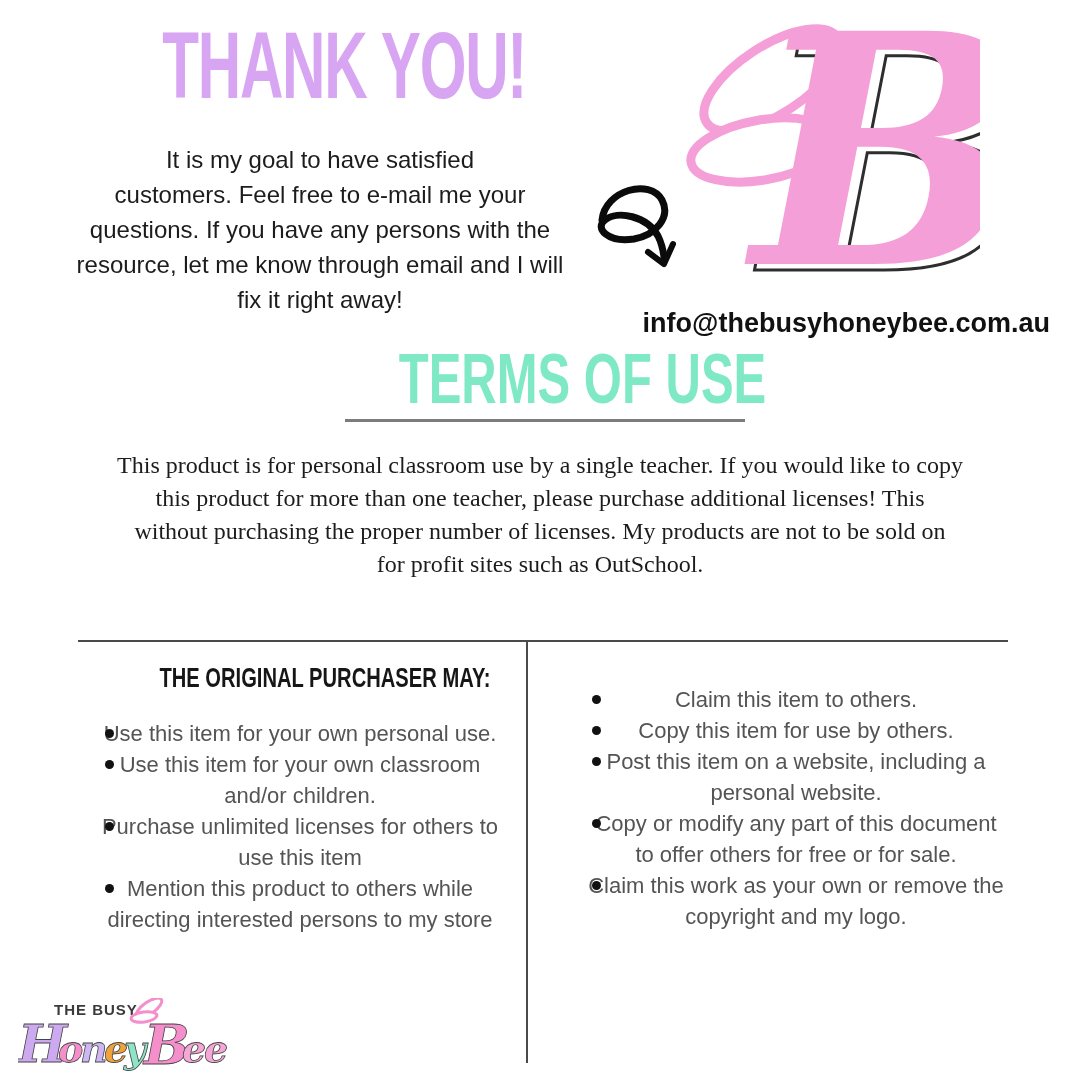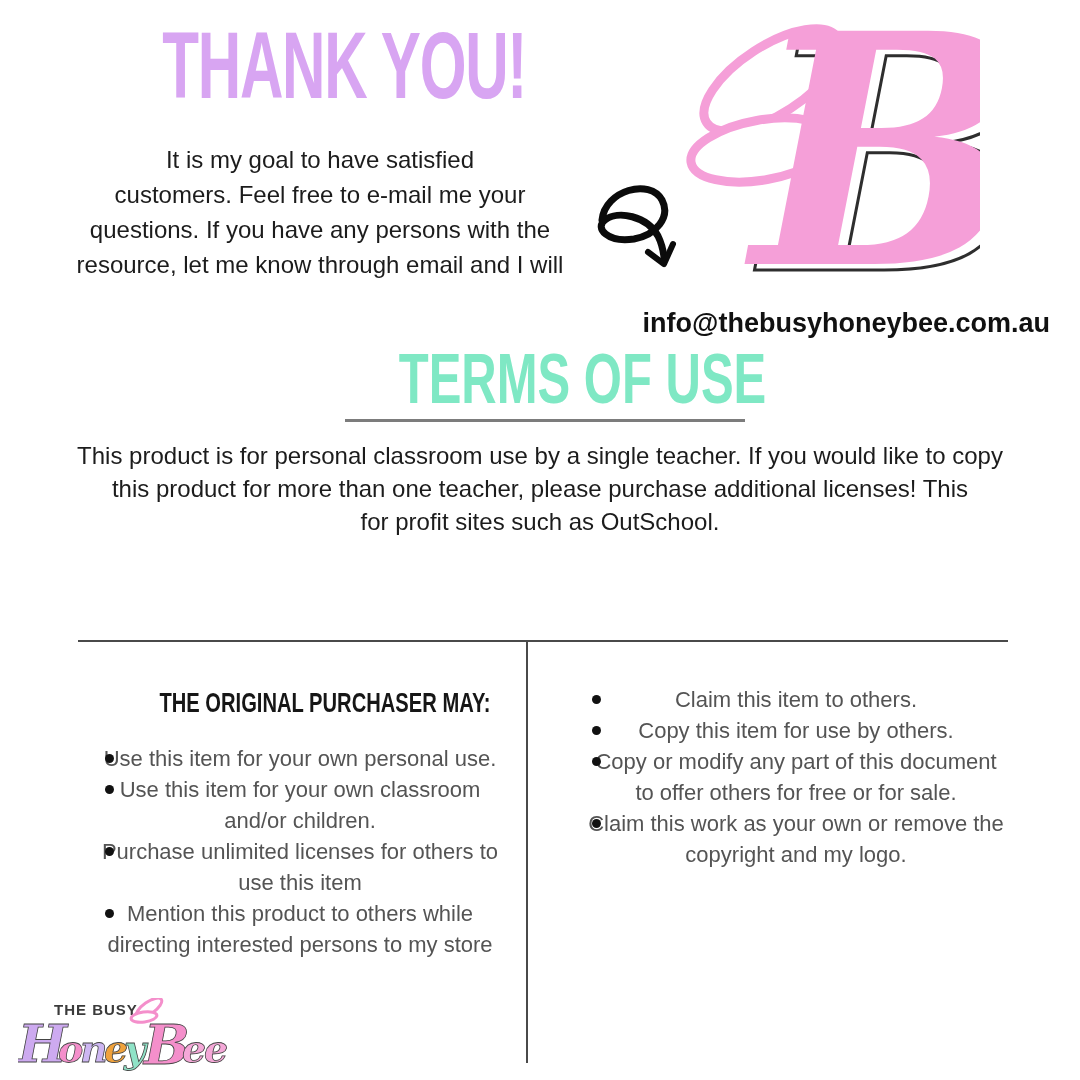--- a/index.html
+++ b/index.html
@@ -41,30 +41,30 @@
     left:320px;top:344px;width:460px;
   }
   .terms-title span{
     display:inline-block;font-weight:bold;font-size:70px;line-height:70px;
     color:#7fe8c4;transform:scaleX(.70);transform-origin:50% 50%;white-space:nowrap;
   }
   .terms-underline{
     left:345px;top:419px;width:400px;height:3px;background:#7c7c7c;
   }
   .terms-body{
-    left:45px;top:439px;width:990px;
-    font-size:24px;line-height:33px;color:#1c1c1c;text-align:center;
+    left:45px;top:449px;width:990px;
+    font-size:24px;line-height:33px;color:#1c1c1c;text-align:center;font-family:Liberation Serif, serif;
   }
 
   
   .rule-h{left:78px;top:640px;width:930px;height:2px;background:#4a4a4a;}
   .rule-v{left:526px;top:640px;width:2px;height:423px;background:#4a4a4a;}
 
   .col{top:662px;}
-  .col-left{left:95px;width:410px;margin-top:25px;}
+  .col-left{left:95px;width:410px;}
   .col-right{left:582px;width:428px;}
   .col-heading{text-align:center;height:34px;}
   .col-heading span{
     display:inline-block;font-weight:bold;font-size:28px;line-height:32px;
     color:#161616;transform:scaleX(.72);transform-origin:50% 50%;white-space:nowrap;
   }
   ul.blist{
     list-style:none;margin:22px 0 0 0;padding:0;
     font-size:22px;line-height:31px;color:#545454;
   }
@@ -82,20 +82,21 @@
 
 <div class="abs thank-title">
   <span>THANK YOU!</span>
 </div>
 
 <div class="abs thank-body">
   <div>It is my goal to have satisfied</div>
   <div>customers. Feel free to e-mail me your</div>
   <div>questions. If you have any persons with the</div>
   <div>resource, let me know through email and I will</div>
+  <div>fix it right away!</div>
 </div>
 
 <div class="abs arrow-wrap">
   <svg width="108" height="110" viewBox="0 0 108 110">
     <path d="M 10,44 C 13,14 58,2 70,24 C 79,41 64,59 42,63 C 16,67 2,52 13,44 C 26,34 55,40 66,60 C 70,68 71,73 72,81" fill="none" stroke="#0b0b0b" stroke-width="7" stroke-linecap="round"></path>
     <path d="M 72,88 L 56,76 M 72,88 L 81,68" fill="none" stroke="#0b0b0b" stroke-width="6" stroke-linecap="round"></path>
   </svg>
 </div>
 
 <div class="abs beelogo-wrap">
@@ -112,20 +113,21 @@
 <div class="abs email">info@thebusyhoneybee.com.au</div>
 
 <div class="abs terms-title">
   <span>TERMS OF USE</span>
 </div>
 <div class="abs terms-underline"></div>
 
 <div class="abs terms-body">
   <div>This product is for personal classroom use by a single teacher. If you would like to copy</div>
   <div>this product for more than one teacher, please purchase additional licenses! This</div>
+  <div>without purchasing the proper number of licenses. My products are not to be sold on</div>
   <div>for profit sites such as OutSchool.</div>
 </div>
 
 <div class="abs rule-h"></div>
 <div class="abs rule-v"></div>
 
 <div class="abs col col-left">
   <div class="col-heading">
     <span>THE ORIGINAL PURCHASER MAY:</span>
   </div>
@@ -134,20 +136,21 @@
     <li><span class="dot"></span><span>Use this item for your own classroom and/or children.</span></li>
     <li><span class="dot"></span><span>Purchase unlimited licenses for others to use this item</span></li>
     <li><span class="dot"></span><span>Mention this product to others while directing interested persons to my store</span></li>
   </ul>
 </div>
 
 <div class="abs col col-right">
   <ul class="blist">
     <li><span class="dot"></span><span>Claim this item to others.</span></li>
     <li><span class="dot"></span><span>Copy this item for use by others.</span></li>
+    <li><span class="dot"></span><span>Post this item on a website, including a personal website.</span></li>
     <li><span class="dot"></span><span>Copy or modify any part of this document to offer others for free or for sale.</span></li>
     <li><span class="dot"></span><span>Claim this work as your own or remove the copyright and my logo.</span></li>
   </ul>
 </div>
 
 <div class="abs wordmark-wrap">
   <svg width="215" height="82" viewBox="0 0 215 82">
     <text x="36" y="17" font-family="Liberation Sans, sans-serif" font-weight="bold" font-size="15" letter-spacing="1" fill="#3b3b3b">THE BUSY</text>
     <g>
       <ellipse cx="131" cy="10" rx="15" ry="6" transform="rotate(-35 131 10)" fill="#ffffff" stroke="#f48fcb" stroke-width="3"></ellipse>

